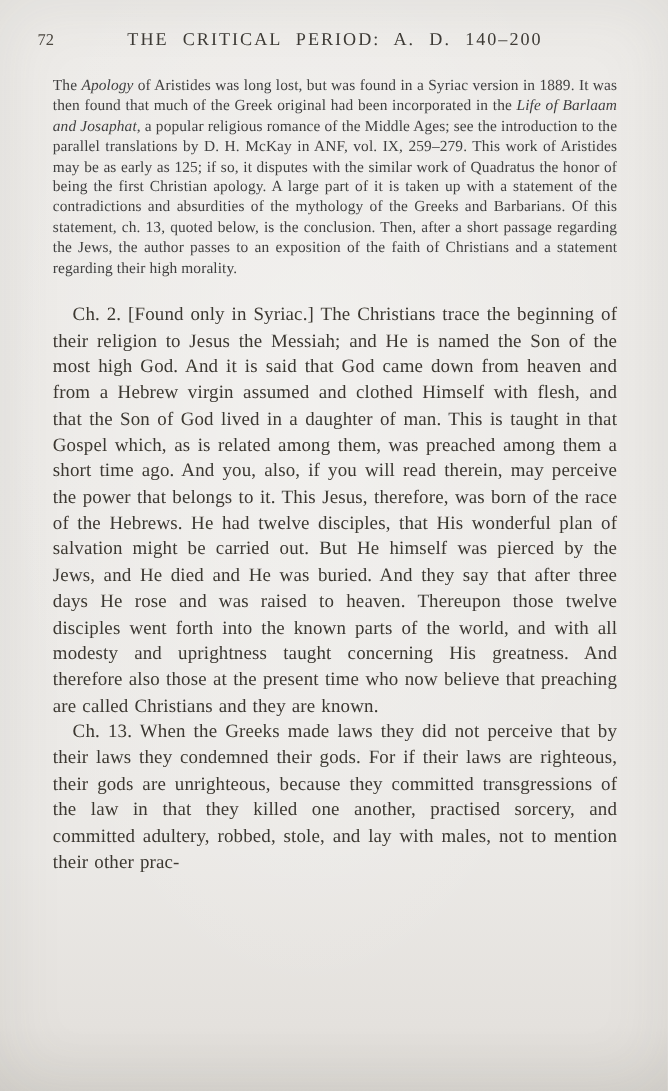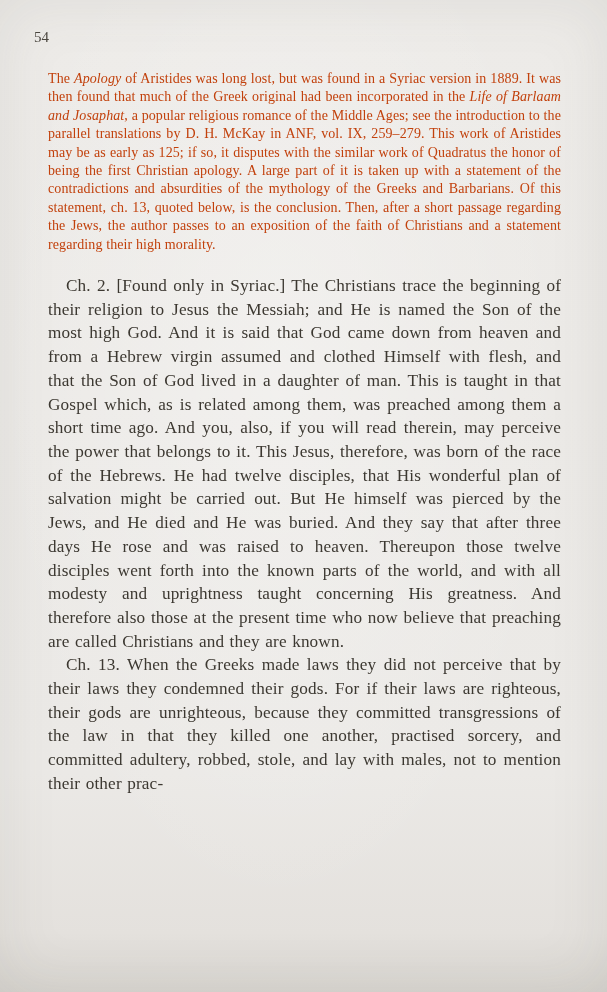--- a/index.html
+++ b/index.html
@@ -41,21 +41,21 @@
     letter-spacing: 1.8px;
     word-spacing: 7px;
     color: #3d3a35;
     white-space: nowrap;
   }
   .intro {
     margin: 0 0 20px 0;
     font-size: 14px;
     line-height: 18.4px;
     text-align: justify;
-    color: #c2410c;
+    color: #404040;
     letter-spacing: 0.1px;
   }
   .intro em { font-style: italic; }
   .body-para {
     margin: 0;
     font-size: 17.2px;
     line-height: 23.7px;
     text-align: justify;
     text-indent: 18px;
     letter-spacing: 0.15px;
@@ -63,21 +63,22 @@
     color: #3c3831;
     font-family: Liberation Serif, serif;
   }
 </style>
 </head>
 <body>
 
 <div class="page">
 
   <div class="header">
-    <span class="page-number">54</span>
+    <span class="page-number">72</span>
+    <span class="running-title">THE CRITICAL PERIOD: A. D. 140–200</span>
   </div>
 
   <p class="intro"><span>The </span><em>Apology</em><span> of Aristides was long lost, but was found in a Syriac version in 1889.  It was then found that much of the Greek original had been incorporated in the </span><em>Life of Barlaam and Josaphat</em><span>, a popular religious romance of the Middle Ages; see the introduction to the parallel translations by D. H. McKay in ANF, vol. IX, 259–279.  This work of Aristides may be as early as 125; if so, it disputes with the similar work of Quadratus the honor of being the first Christian apology.  A large part of it is taken up with a statement of the contradictions and absurdities of the mythology of the Greeks and Barbarians.  Of this statement, ch. 13, quoted below, is the conclusion.  Then, after a short passage regarding the Jews, the author passes to an exposition of the faith of Christians and a statement regarding their high morality.</span></p>
 
   <p class="body-para">Ch. 2.  [Found only in Syriac.]  The Christians trace the beginning of their religion to Jesus the Messiah; and He is named the Son of the most high God.  And it is said that God came down from heaven and from a Hebrew virgin assumed and clothed Himself with flesh, and that the Son of God lived in a daughter of man.  This is taught in that Gospel which, as is related among them, was preached among them a short time ago.  And you, also, if you will read therein, may perceive the power that belongs to it.  This Jesus, therefore, was born of the race of the Hebrews.  He had twelve disciples, that His wonderful plan of salvation might be carried out.  But He himself was pierced by the Jews, and He died and He was buried.  And they say that after three days He rose and was raised to heaven.  Thereupon those twelve disciples went forth into the known parts of the world, and with all modesty and uprightness taught concerning His greatness.  And therefore also those at the present time who now believe that preaching are called Christians and they are known.</p>
 
   <p class="body-para">Ch. 13.  When the Greeks made laws they did not perceive that by their laws they condemned their gods.  For if their laws are righteous, their gods are unrighteous, because they committed transgressions of the law in that they killed one another, practised sorcery, and committed adultery, robbed, stole, and lay with males, not to mention their other prac-</p>
 
 </div>
 

